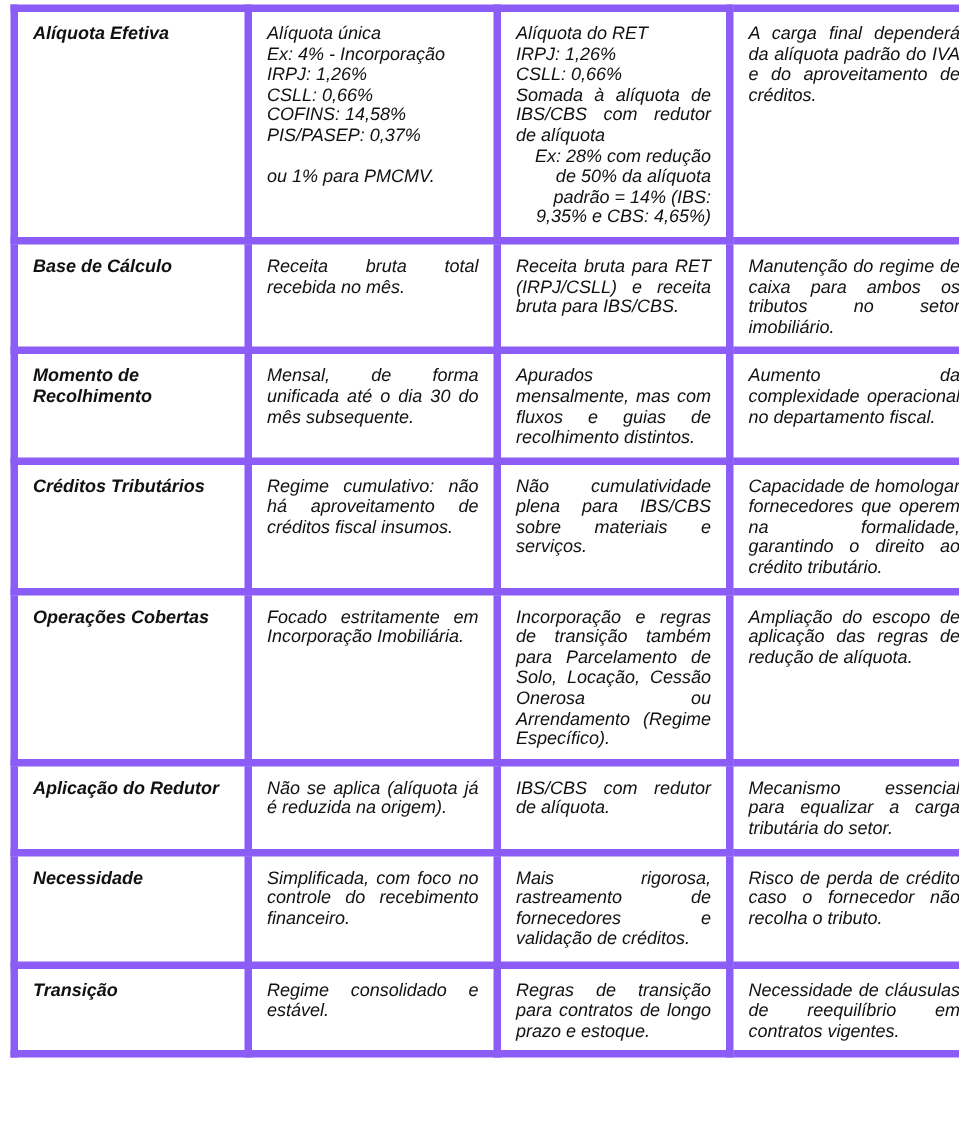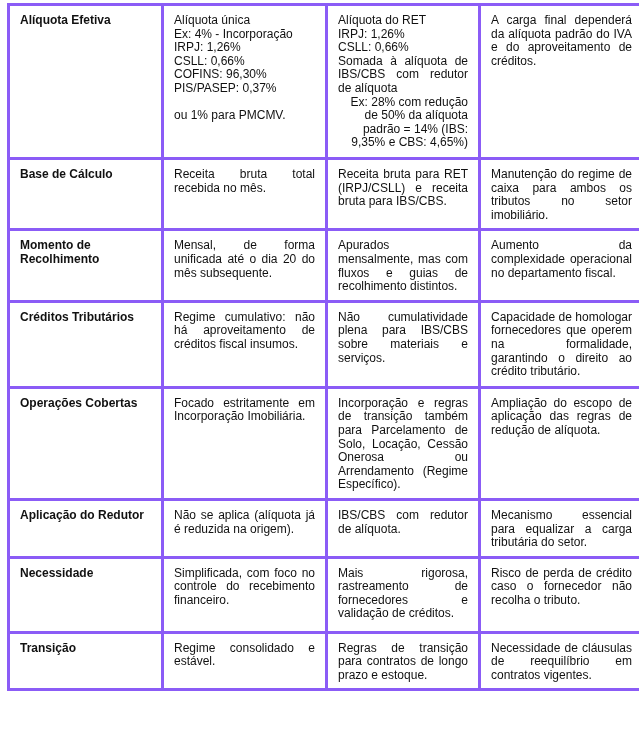--- a/index.html
+++ b/index.html
@@ -5,23 +5,24 @@
     html, body { margin: 0; padding: 0; background: #ffffff; }
     body { width: 639px; height: 749px; overflow: hidden; font-family: "Liberation Sans", sans-serif; }
     table.cmp {
       position: absolute; left: 7px; top: 3px;
       width: 625px;
       border-collapse: collapse;
       table-layout: fixed;
       font-size: 12px; line-height: 13.6px; color: #111;
     }
     table.cmp td {
-      border: 3px solid #8b5cf6;
+      border: 5px solid #8b5cf6;
       vertical-align: top;
       padding: 8px 10px 6px 10px;
+      font-style: italic;
     }
     td.c0 { width: 131px; font-weight: bold; text-align: left; }
     td.c1 { width: 141px; }
     td.c2 { width: 130px; }
     td.c3 { width: 141px; }
     td.j { text-align: justify; }
     .line { display: block; }
     .gap { display: block; height: 13.6px; }
   </style>
 </head>
@@ -29,21 +30,21 @@
 
 <table class="cmp">
   <tbody>
     <tr style="height:154px">
       <td class="c0">Alíquota Efetiva</td>
       <td class="c1">
         <span class="line">Alíquota única</span>
         <span class="line">Ex: 4% - Incorporação</span>
         <span class="line">IRPJ: 1,26%</span>
         <span class="line">CSLL: 0,66%</span>
-        <span class="line">COFINS: 96,30%</span>
+        <span class="line">COFINS: 14,58%</span>
         <span class="line">PIS/PASEP: 0,37%</span>
         <span class="gap"></span>
         <span class="line">ou 1% para PMCMV.</span>
       </td>
       <td class="c2 j">
         <span class="line">Alíquota do RET</span>
         <span class="line">IRPJ: 1,26%</span>
         <span class="line">CSLL: 0,66%</span>
         <span class="line" style="text-align:justify">Somada à alíquota de IBS/CBS com redutor de alíquota</span>
         <span class="line" style="text-align:right">Ex: 28% com redução de 50% da alíquota padrão = 14% (IBS: 9,35% e CBS: 4,65%)</span>
@@ -51,21 +52,21 @@
       <td class="c3 j">A carga final dependerá da alíquota padrão do IVA e do aproveitamento de créditos.</td>
     </tr>
     <tr style="height:70px">
       <td class="c0">Base de Cálculo</td>
       <td class="c1 j">Receita bruta total recebida no mês.</td>
       <td class="c2 j">Receita bruta para RET (IRPJ/CSLL) e receita bruta para IBS/CBS.</td>
       <td class="c3 j">Manutenção do regime de caixa para ambos os tributos no setor imobiliário.</td>
     </tr>
     <tr style="height:70px">
       <td class="c0">Momento de Recolhimento</td>
-      <td class="c1 j">Mensal, de forma unificada até o dia 20 do mês subsequente.</td>
+      <td class="c1 j">Mensal, de forma unificada até o dia 30 do mês subsequente.</td>
       <td class="c2 j">Apurados mensalmente, mas com fluxos e guias de recolhimento distintos.</td>
       <td class="c3 j">Aumento da complexidade operacional no departamento fiscal.</td>
     </tr>
     <tr style="height:86px">
       <td class="c0">Créditos Tributários</td>
       <td class="c1 j">Regime cumulativo: não há aproveitamento de créditos fiscal insumos.</td>
       <td class="c2 j">Não cumulatividade plena para IBS/CBS sobre materiais e serviços.</td>
       <td class="c3 j">Capacidade de homologar fornecedores que operem na formalidade, garantindo o direito ao crédito tributário.</td>
     </tr>
     <tr style="height:110px">

